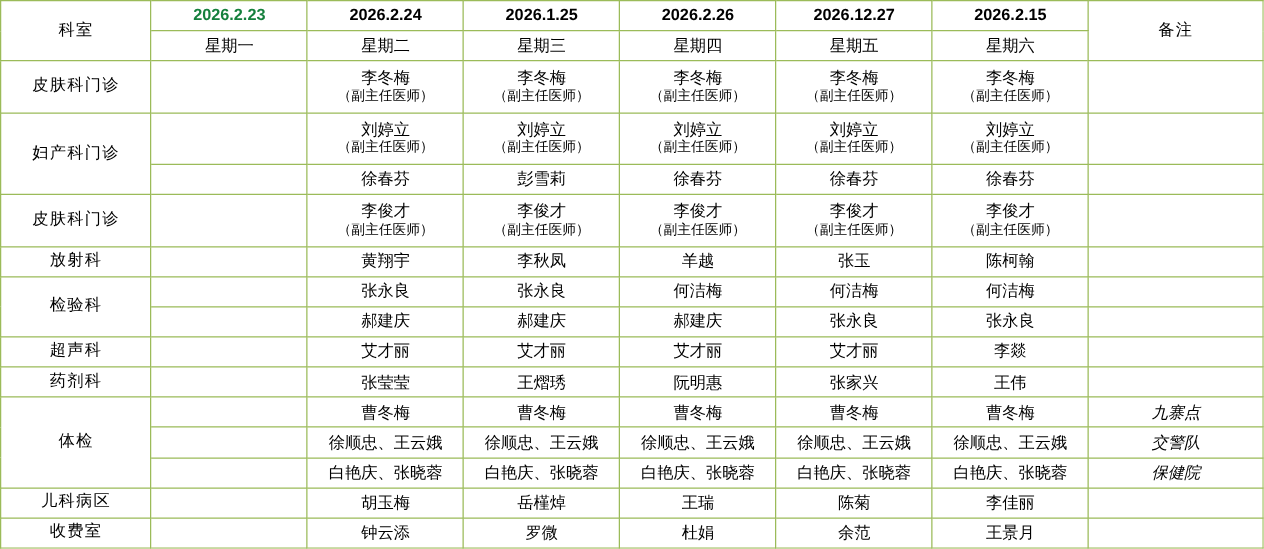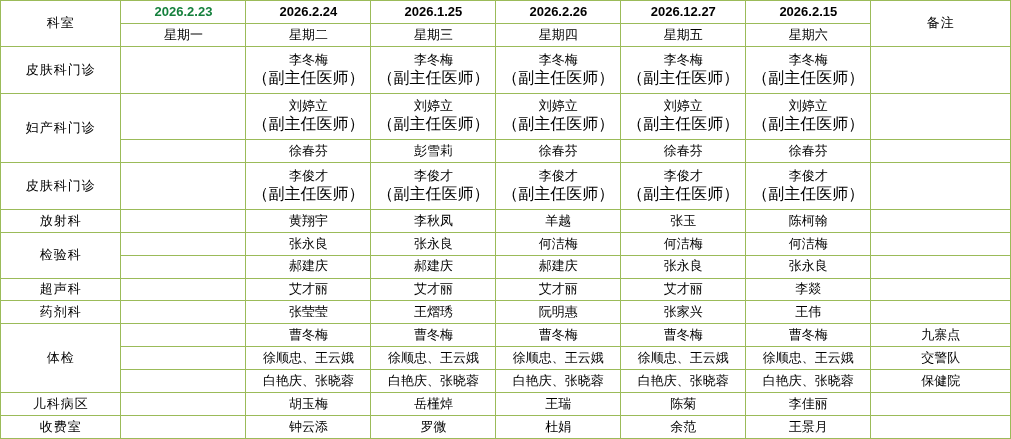--- a/index.html
+++ b/index.html
@@ -30,40 +30,42 @@
     overflow: hidden;
     white-space: nowrap;
   }
   .col-dept { width: 107px; }
   .col-day  { width: 111px; }
   .col-note { width: 124px; }
 
   .dept-name {
     font-size: 15px;
     letter-spacing: 1px;
+    font-family: Liberation Mono, monospace;
   }
   .hdr-date {
     font-size: 14px;
     font-weight: bold;
   }
   .hdr-date.today {
     color: #15803d;
     font-weight: bold;
   }
   .hdr-week {
     font-size: 14px;
   }
   .cell-main {
     font-size: 13px;
   }
   .cell-sub {
-    font-size: 16px;
+    font-size: 11px;
   }
   .note-cell {
     font-size: 13.5px;
+    font-style: italic;
   }
 </style>
 </head>
 <body>
 
 <table class="schedule">
   <colgroup>
     <col class="col-dept">
     <col class="col-day">
       <col class="col-day">

